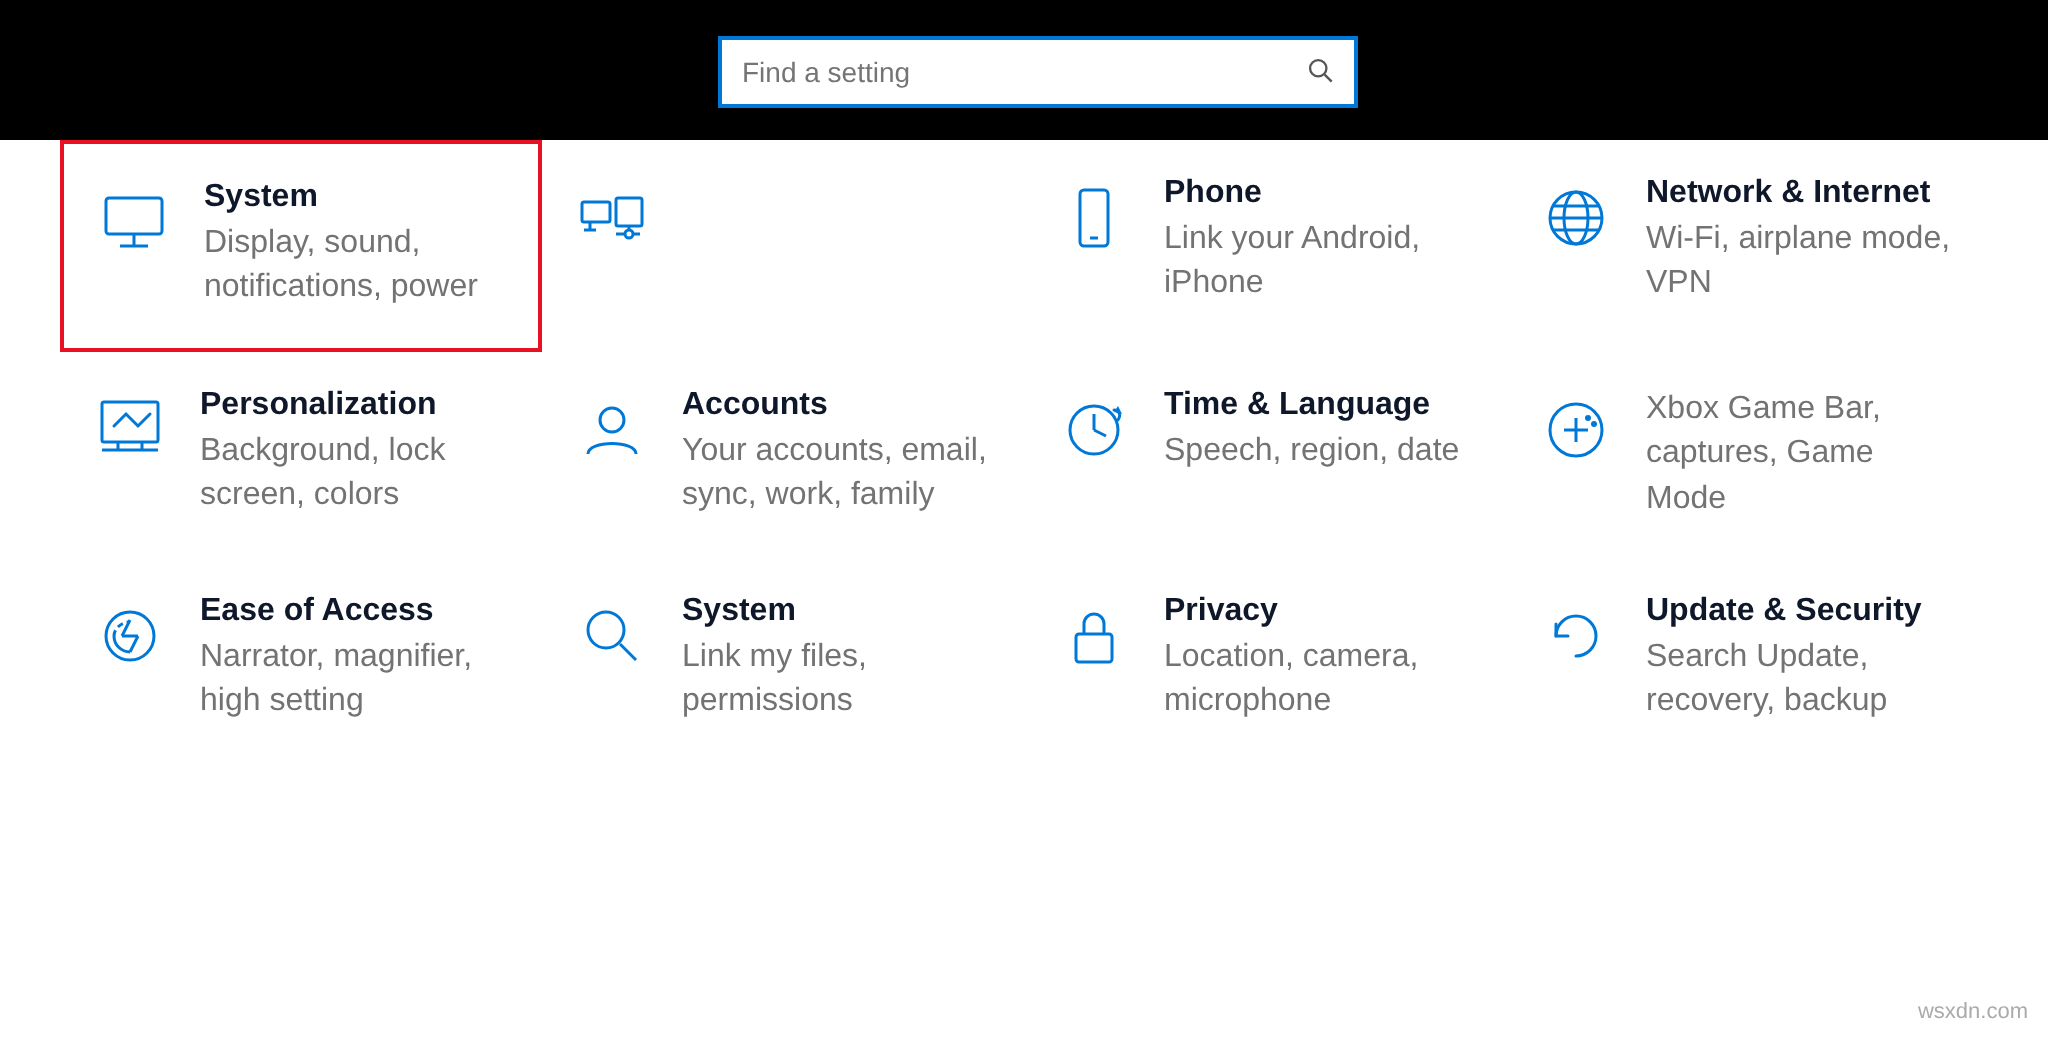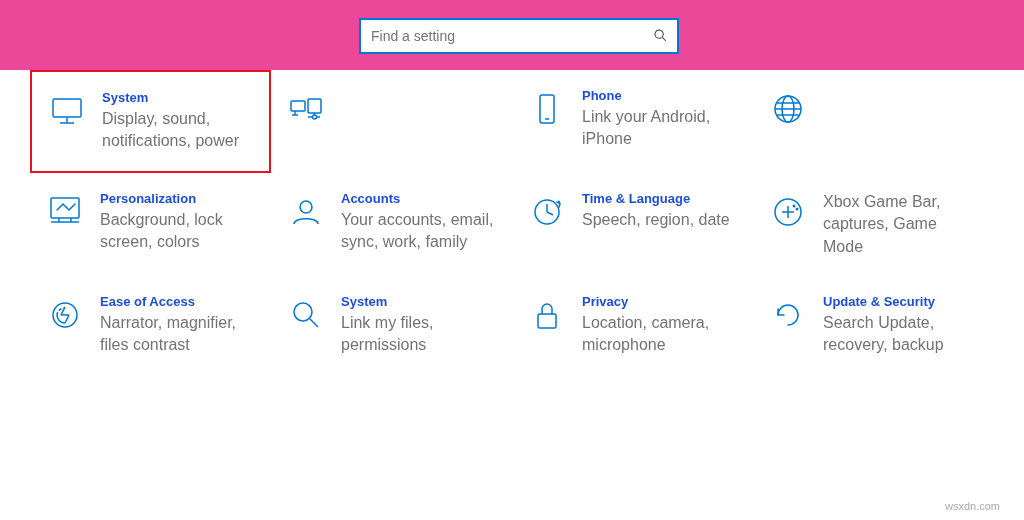--- a/index.html
+++ b/index.html
@@ -10,21 +10,21 @@
       width: 1024px;
       height: 520px;
       overflow: hidden;
     }
 
     .top-bar {
       display: flex;
       justify-content: center;
       align-items: center;
       padding: 18px 0 16px 14px;
-      background: #ec4899;
+      background: #000000;
     }
 
     .search-box {
       display: flex;
       align-items: center;
       border: 2px solid #0078d7;
       width: 320px;
       height: 36px;
       padding: 0 10px;
       background: #fff;
@@ -76,36 +76,36 @@
 
     .icon-wrap svg {
       width: 36px;
       height: 36px;
       fill: none;
       stroke: #0078d7;
       stroke-width: 1.5;
     }
 
     .item-text .item-title {
-      font-size: 13px;
+      font-size: 16px;
       font-weight: 600;
-      color: #1d4ed8;
+      color: #0f172a;
       margin-bottom: 3px;
     }
 
     .item-text .item-desc {
       font-size: 16px;
       color: #737373;
       line-height: 1.4;
     }
 
     .watermark {
       position: fixed;
       bottom: 8px;
-      right: 24px;
+      right: 10px;
       font-size: 11px;
       color: #aaa;
     }
   </style>
 </head>
 <body>
 
 <div class="top-bar">
   <div class="search-box">
     <input type="text" placeholder="Find a setting" style="">
@@ -165,20 +165,24 @@
   <div class="settings-item">
     <div class="icon-wrap">
       <svg viewBox="0 0 36 36" xmlns="http://www.w3.org/2000/svg" stroke="#0078d7" stroke-width="1.8" fill="none">
         <circle cx="18" cy="18" r="13"></circle>
         <ellipse cx="18" cy="18" rx="6" ry="13"></ellipse>
         <line x1="5" y1="18" x2="31" y2="18"></line>
         <line x1="7" y1="12" x2="29" y2="12"></line>
         <line x1="7" y1="24" x2="29" y2="24"></line>
       </svg>
     </div>
+    <div class="item-text">
+      <div class="item-title">Network &amp; Internet</div>
+      <div class="item-desc">Wi-Fi, airplane mode, VPN</div>
+    </div>
   </div>
 
   <div class="settings-item">
     <div class="icon-wrap">
       <svg viewBox="0 0 36 36" xmlns="http://www.w3.org/2000/svg" stroke="#0078d7" stroke-width="1.8" fill="none">
         <rect x="4" y="4" width="28" height="20" rx="1"></rect>
         <line x1="4" y1="28" x2="32" y2="28"></line>
         <line x1="12" y1="24" x2="12" y2="28"></line>
         <line x1="24" y1="24" x2="24" y2="28"></line>
         <path d="M10 16 L16 10 L22 16 L28 10" stroke-linecap="round"></path>
@@ -241,21 +245,21 @@
         <circle cx="18" cy="18" r="12"></circle>
         <path d="M10 18 C10 14 14 11 18 11" stroke-dasharray="3 2"></path>
         <path d="M10 18 A8 8 0 0 0 18 26"></path>
         <line x1="18" y1="10" x2="14" y2="18"></line>
         <line x1="18" y1="26" x2="22" y2="18"></line>
         <line x1="14" y1="18" x2="22" y2="18"></line>
       </svg>
     </div>
     <div class="item-text">
       <div class="item-title">Ease of Access</div>
-      <div class="item-desc">Narrator, magnifier, files contrast</div>
+      <div class="item-desc">Narrator, magnifier, high setting</div>
     </div>
   </div>
 
   <div class="settings-item">
     <div class="icon-wrap">
       <svg viewBox="0 0 36 36" xmlns="http://www.w3.org/2000/svg" stroke="#0078d7" stroke-width="1.8" fill="none">
         <circle cx="15" cy="15" r="9"></circle>
         <line x1="22" y1="22" x2="30" y2="30"></line>
       </svg>
     </div>

